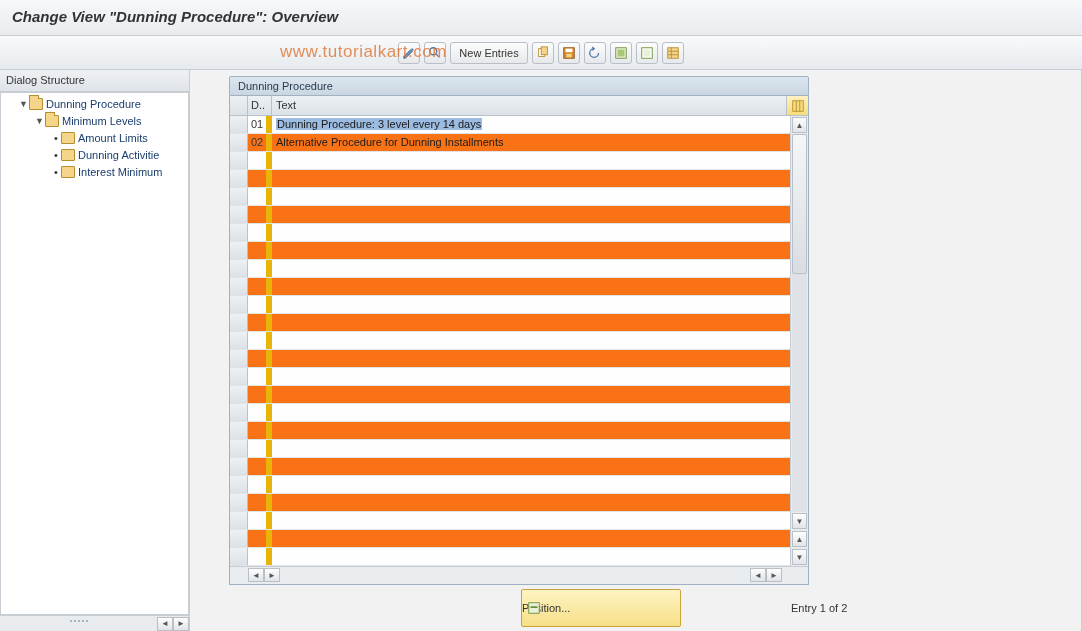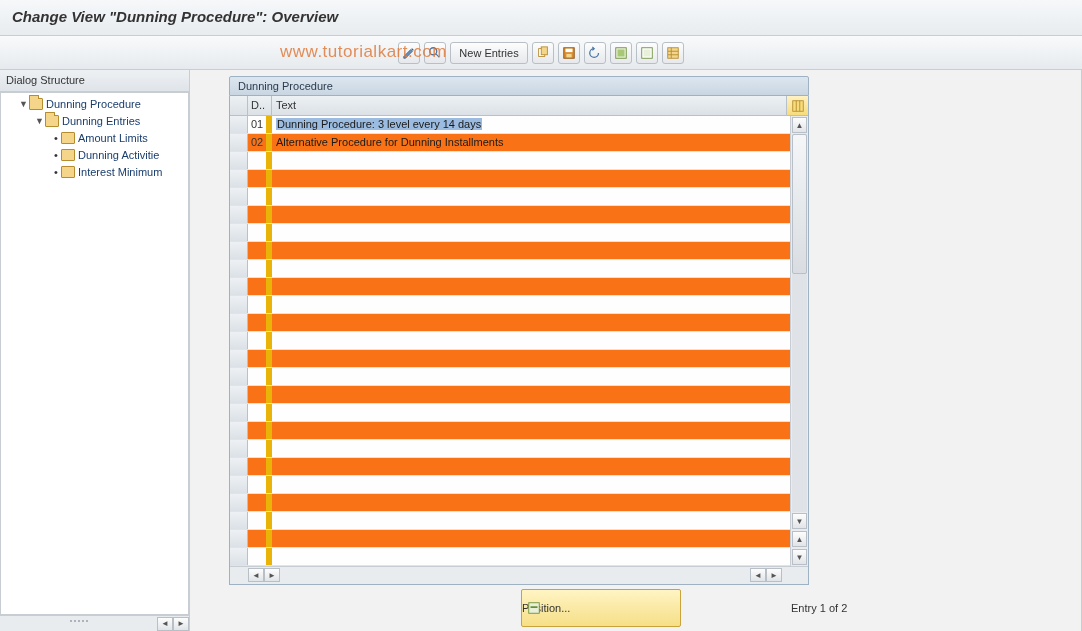--- a/index.html
+++ b/index.html
@@ -276,21 +276,21 @@
     <div class="sidebar-header">Dialog Structure</div>
     <div class="tree">
       <div class="tree-row indent1 selected">
         <span class="tree-arrow">▼</span>
         <span class="folder-ic open"></span>
         <span>Dunning Procedure</span>
       </div>
       <div class="tree-row indent2">
         <span class="tree-arrow">▼</span>
         <span class="folder-ic open"></span>
-        <span>Dunning Entries</span>
+        <span>Minimum Levels</span>
       </div>
       <div class="tree-row indent3">
         <span class="tree-dot">•</span>
         <span class="folder-ic closed"></span>
         <span>Amount Limits</span>
       </div>
       <div class="tree-row indent3">
         <span class="tree-dot">•</span>
         <span class="folder-ic closed"></span>
         <span>Dunning Activitie</span>

